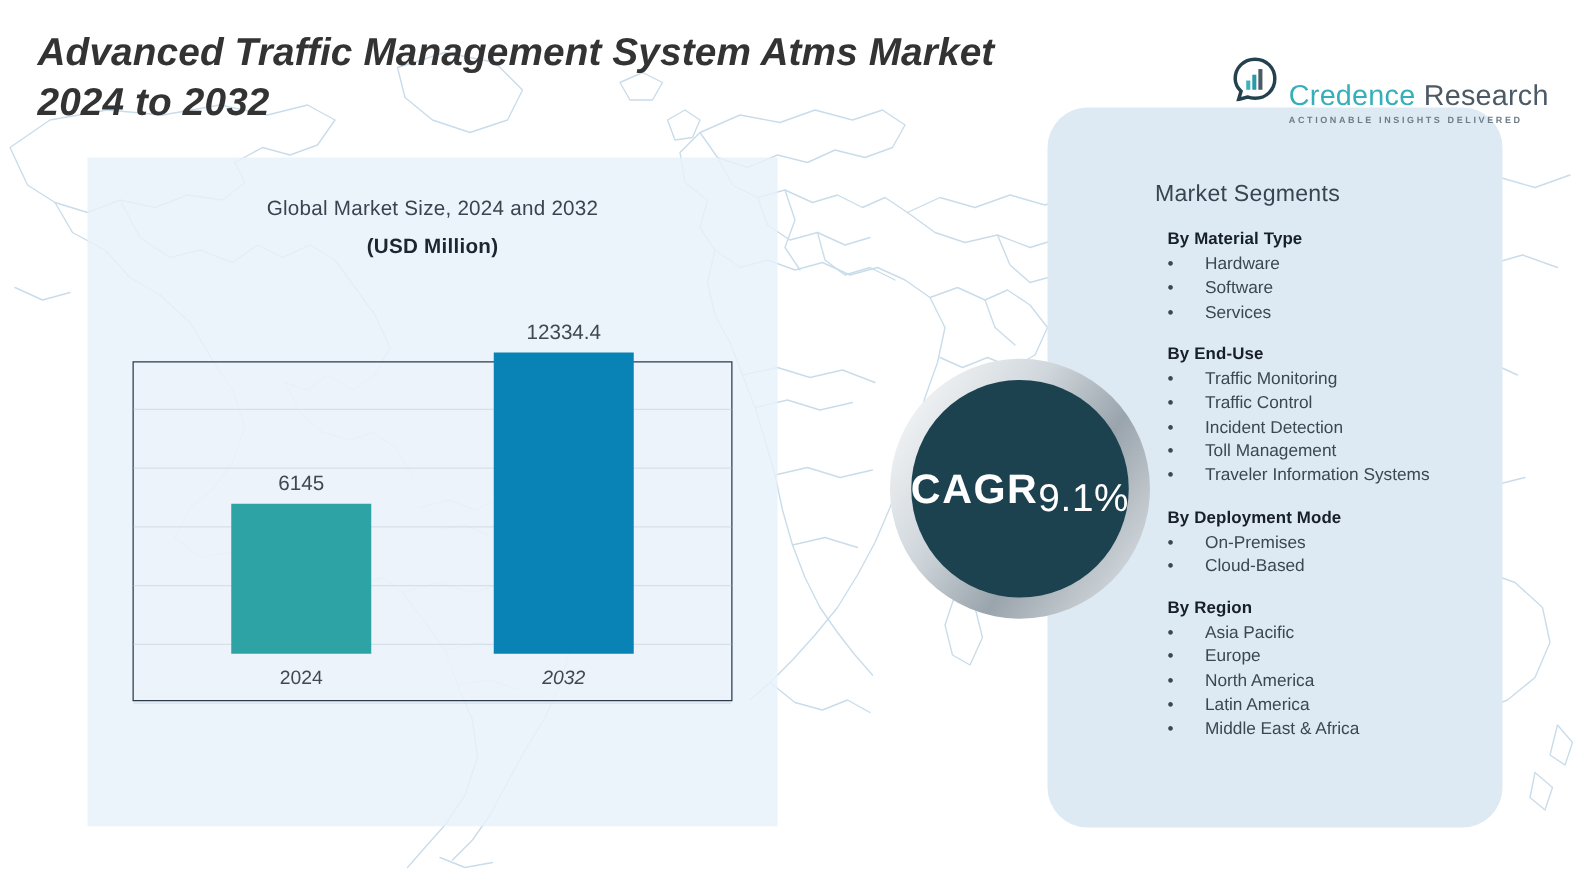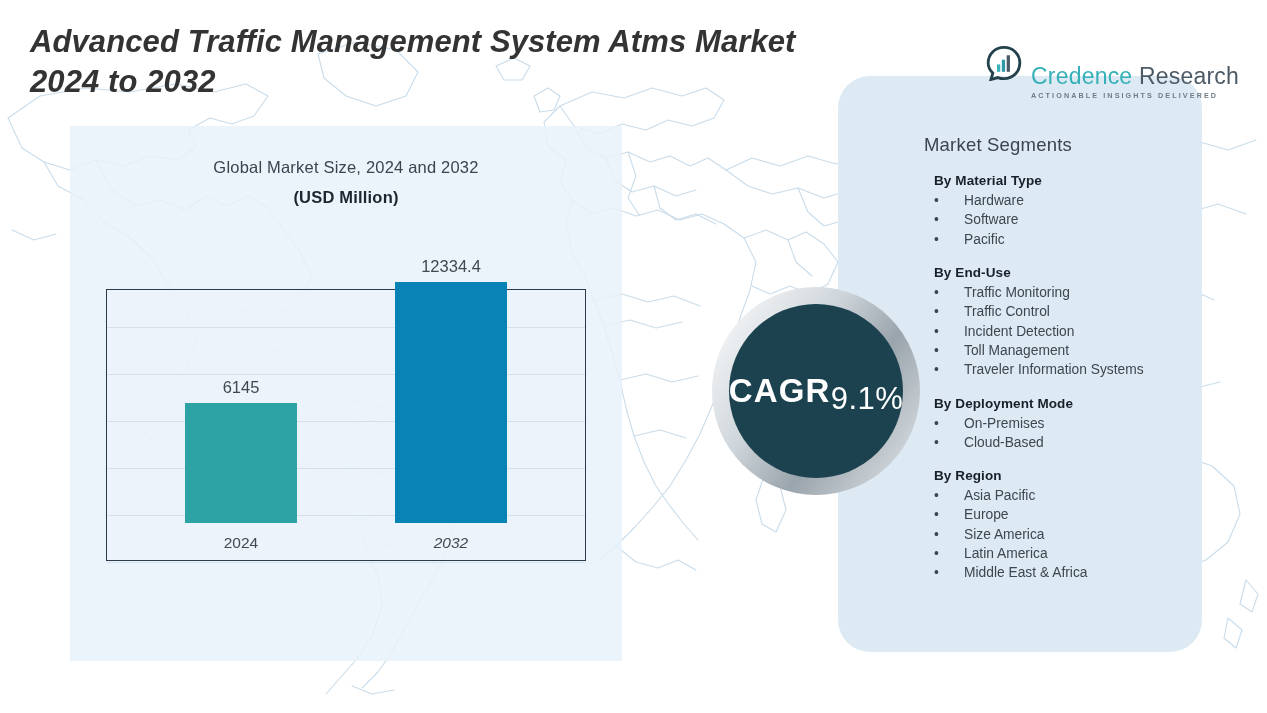--- a/index.html
+++ b/index.html
@@ -154,21 +154,21 @@
     align-items: center;
     justify-content: center;
     color: #ffffff;
   }
   #cagr-label { font-size: 33px; font-weight: bold; letter-spacing: 1.2px; line-height: 1.05; }
   #cagr-value { font-size: 31px; font-weight: 400; letter-spacing: 0.5px; margin-top: 16px; }
 
   
   #segments-panel {
     position: absolute;
-    left: 838px; top: 76px;
+    left: 838px; top: 86px;
     width: 364px; height: 576px;
     background: #DDEAF3;
     border-radius: 32px;
     z-index: 3;
     padding: 58px 0 0 0;
   }
   #segments-title {
     font-size: 18.5px;
     color: #3A4450;
     text-align: left;
@@ -328,21 +328,21 @@
           <div class="seg-item">
             <span class="seg-bullet">•</span>
             <span>Hardware</span>
           </div>
           <div class="seg-item">
             <span class="seg-bullet">•</span>
             <span>Software</span>
           </div>
           <div class="seg-item">
             <span class="seg-bullet">•</span>
-            <span>Pacific</span>
+            <span>Services</span>
           </div>
         </div>
         <div class="seg-group g2">
           <div class="seg-head">By End-Use</div>
           <div class="seg-item">
             <span class="seg-bullet">•</span>
             <span>Traffic Monitoring</span>
           </div>
           <div class="seg-item">
             <span class="seg-bullet">•</span>
@@ -377,21 +377,21 @@
           <div class="seg-item">
             <span class="seg-bullet">•</span>
             <span>Asia Pacific</span>
           </div>
           <div class="seg-item">
             <span class="seg-bullet">•</span>
             <span>Europe</span>
           </div>
           <div class="seg-item">
             <span class="seg-bullet">•</span>
-            <span>Size America</span>
+            <span>North America</span>
           </div>
           <div class="seg-item">
             <span class="seg-bullet">•</span>
             <span>Latin America</span>
           </div>
           <div class="seg-item">
             <span class="seg-bullet">•</span>
             <span>Middle East &amp; Africa</span>
           </div>
         </div>

